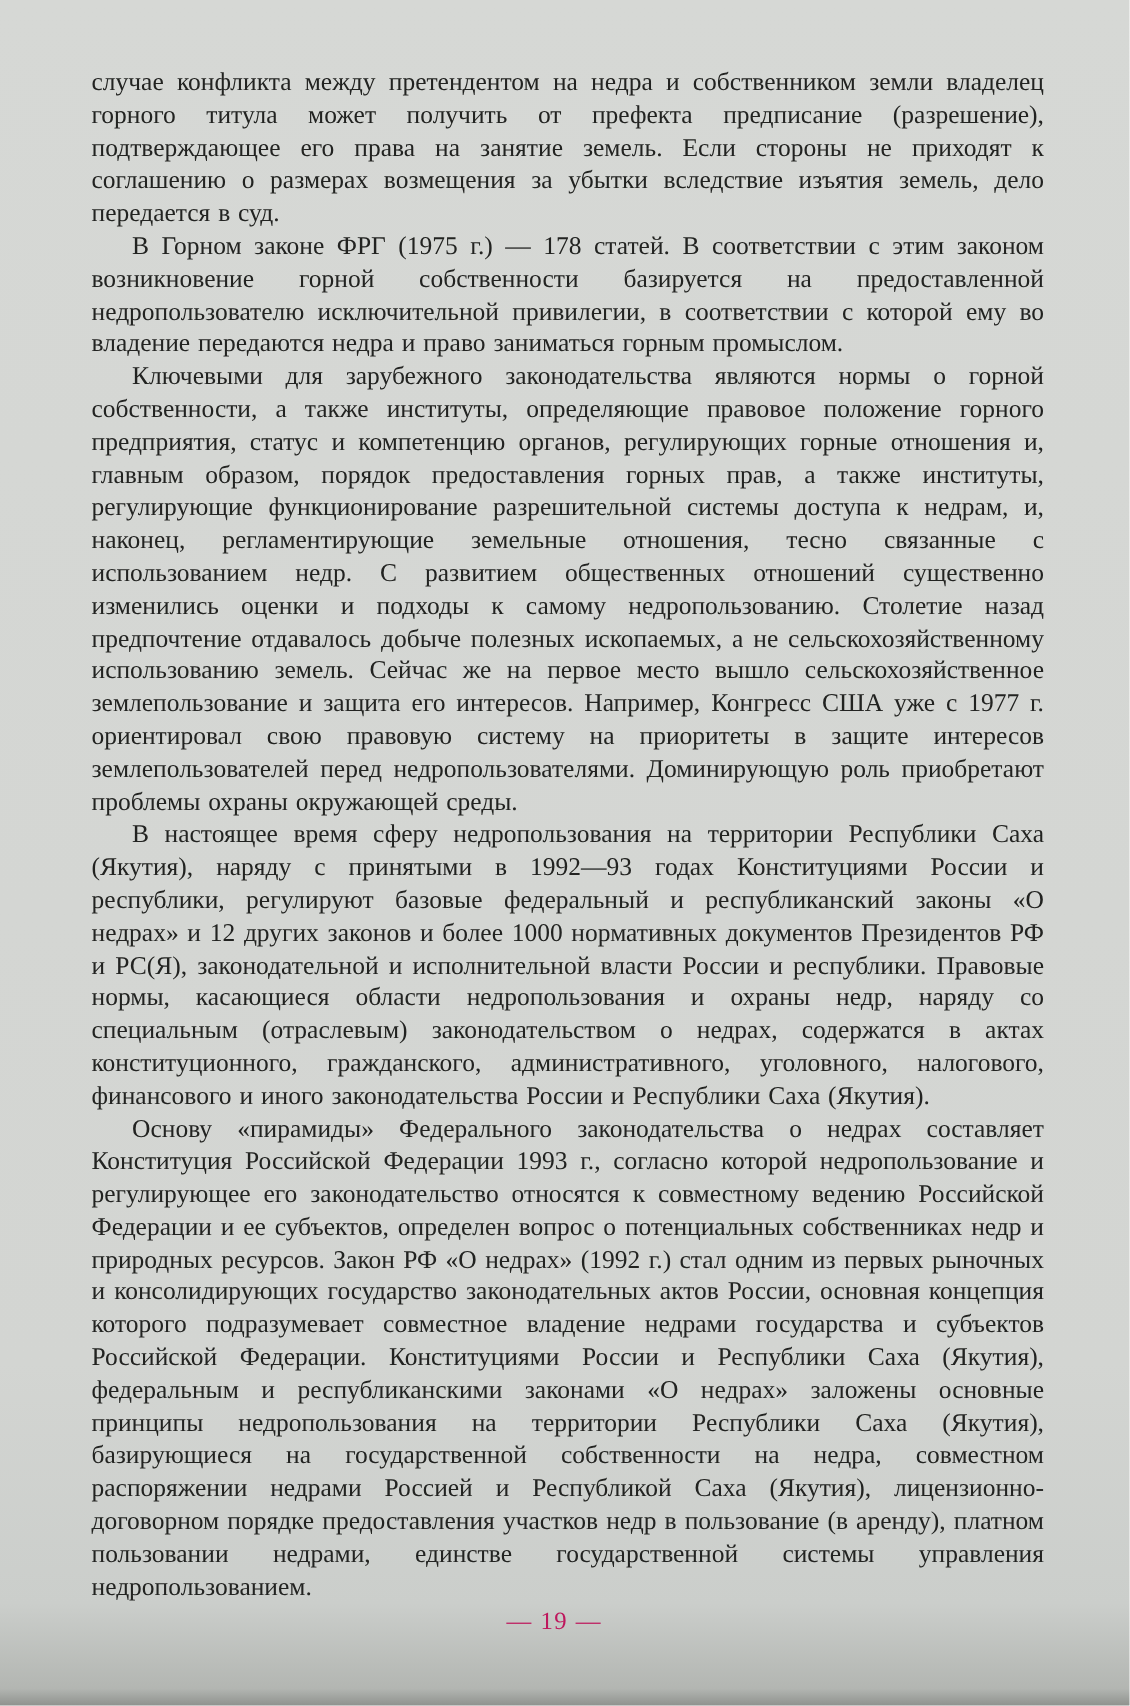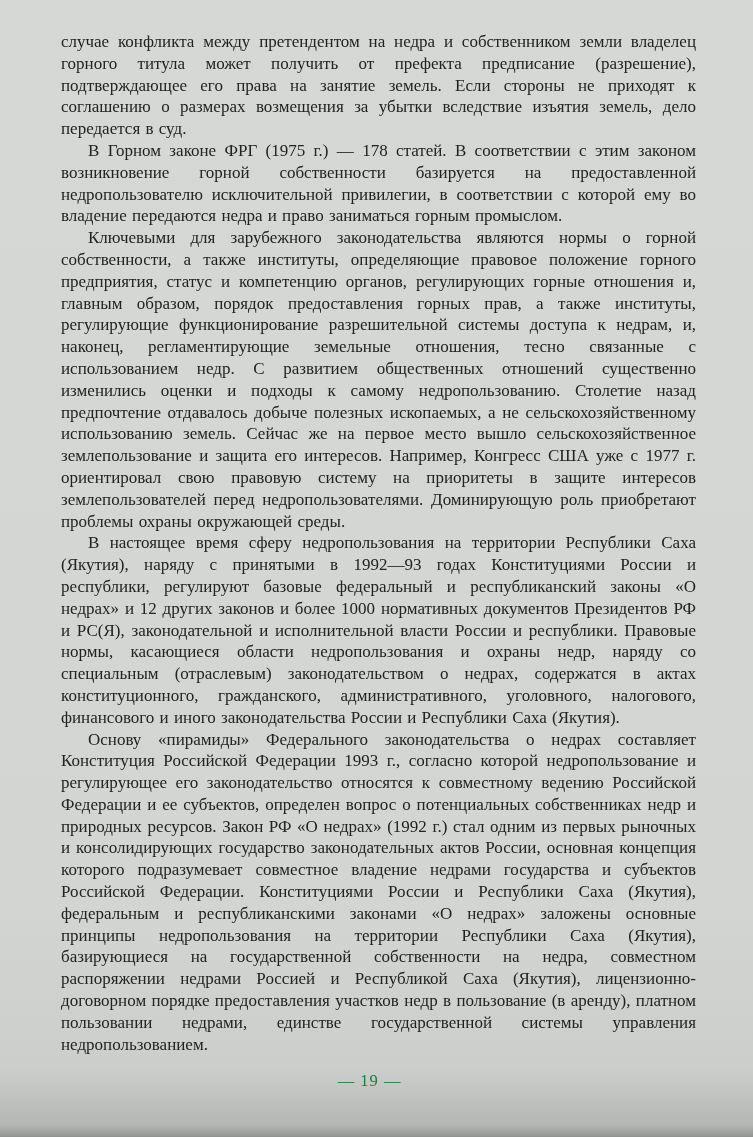--- a/index.html
+++ b/index.html
@@ -12,21 +12,21 @@
     overflow: hidden;
     background: linear-gradient(180deg, #d6d8d5 0%, #d3d5d2 80%, #cbcecb 94%, #b3b6b2 99%, #8f928e 100%);
     font-family: "Liberation Serif", "DejaVu Serif", serif;
     color: #222321;
   }
   .page {
     position: relative;
     width: 753px;
     height: 1137px;
     box-sizing: border-box;
-    padding: 31px 57px 0 61px;
+    padding: 44px 57px 0 61px;
   }
   .text-block p {
     margin: 0;
     font-size: 17px;
     line-height: 21.8px;
     text-align: justify;
     word-spacing: 1px;
     hyphens: auto;
     -webkit-hyphens: auto;
   }
@@ -34,21 +34,21 @@
     text-indent: 27px;
   }
   .page-number {
     position: absolute;
     left: 0;
     right: 14px;
     bottom: 46px;
     text-align: center;
     font-size: 16.5px;
     letter-spacing: 1px;
-    color: #15803d;
+    color: #be185d;
   }
 </style>
 </head>
 <body>
 
 <div class="page">
   <div class="text-block">
     <p>случае конфликта между претендентом на недра и собственником земли владелец горного титула может получить от префекта предписание (разрешение), подтверждающее его права на занятие земель. Если стороны не приходят к соглашению о размерах возмещения за убытки вследствие изъятия земель, дело передается в суд.</p>
     <p class="indent">В Горном законе ФРГ (1975 г.) — 178 статей. В соответствии с этим законом возникновение горной собственности базируется на предоставленной недропользователю исключительной привилегии, в соответствии с которой ему во владение передаются недра и право заниматься горным промыслом.</p>
     <p class="indent">Ключевыми для зарубежного законодательства являются нормы о горной собственности, а также институты, определяющие правовое положение горного предприятия, статус и компетенцию органов, регулирующих горные отношения и, главным образом, порядок предоставления горных прав, а также институты, регулирующие функционирование разрешительной системы доступа к недрам, и, наконец, регламентирующие земельные отношения, тесно связанные с использованием недр. С развитием общественных отношений существенно изменились оценки и подходы к самому недропользованию. Столетие назад предпочтение отдавалось добыче полезных ископаемых, а не сельскохозяйственному использованию земель. Сейчас же на первое место вышло сельскохозяйственное землепользование и защита его интересов. Например, Конгресс США уже с 1977 г. ориентировал свою правовую систему на приоритеты в защите интересов землепользователей перед недропользователями. Доминирующую роль приобретают проблемы охраны окружающей среды.</p>

